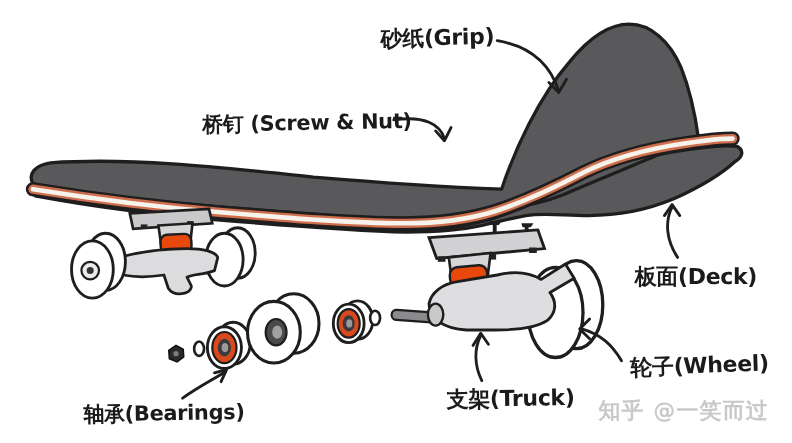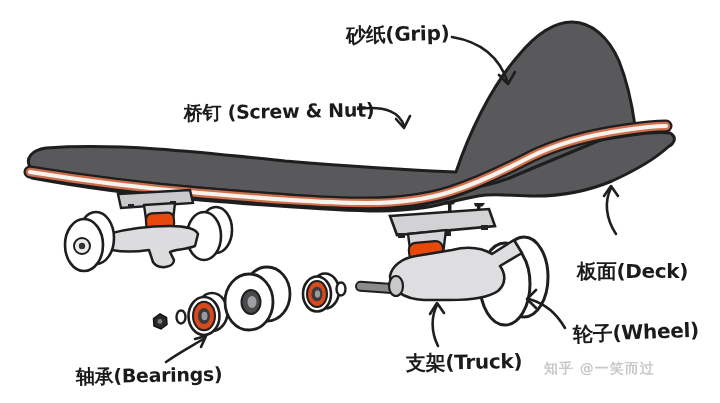--- a/index.html
+++ b/index.html
@@ -7,26 +7,26 @@
     position:relative;width:720px;height:403px;background:#ffffff;
     overflow:hidden;font-family:"DejaVu Sans",sans-serif;
   }
   #art{position:absolute;left:0;top:0;}
   .lbl{
     position:absolute;font-weight:700;color:#1b1b1b;white-space:nowrap;
     font-family:"DejaVu Sans",sans-serif;letter-spacing:-0.3px;
   }
   .lbl-grip{left:346px;top:21px;font-size:20px;transform:rotate(-1.5deg);}
   .lbl-screw{left:184px;top:99px;font-size:19px;transform:rotate(-1deg);}
-  .lbl-deck{left:577px;top:238px;font-size:20px;margin-top:20px;}
+  .lbl-deck{left:577px;top:238px;font-size:20px;}
   .lbl-wheel{left:573px;top:319px;font-size:20px;transform:rotate(-2deg);}
   .lbl-truck{left:406px;top:349px;font-size:20px;transform:rotate(-1deg);}
   .lbl-bearings{left:76px;top:363px;font-size:19px;transform:rotate(-1deg);}
   .watermark{
-    position:absolute;left:544px;top:360px;font-size:14px;font-weight:700;
+    position:absolute;left:544px;top:360px;font-size:20px;font-weight:700;
     color:#c9c9c9;letter-spacing:1px;white-space:nowrap;
   }
 </style>
 </head>
 <body>
 
 <div id="stage">
 
   <svg id="art" width="720" height="403" viewBox="0 0 720 403">
 

